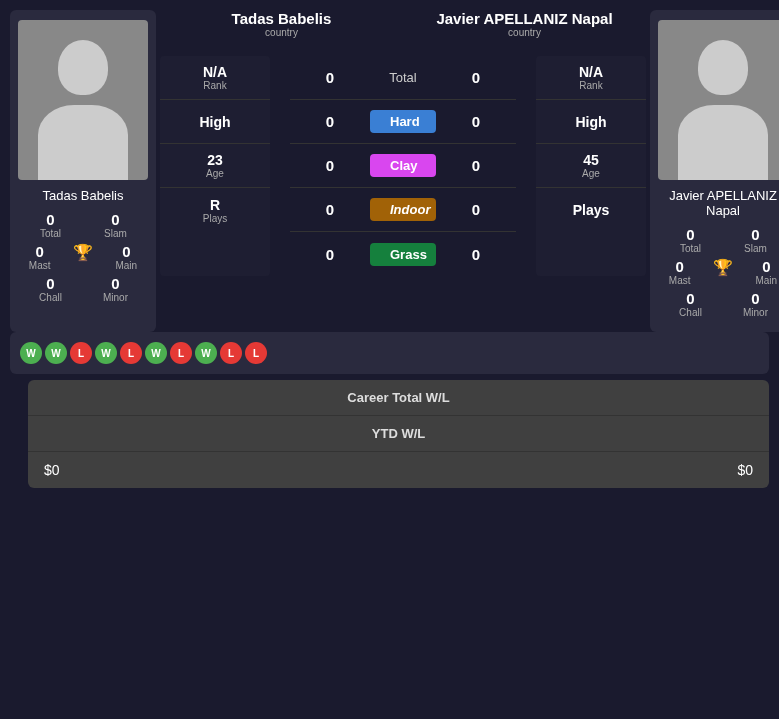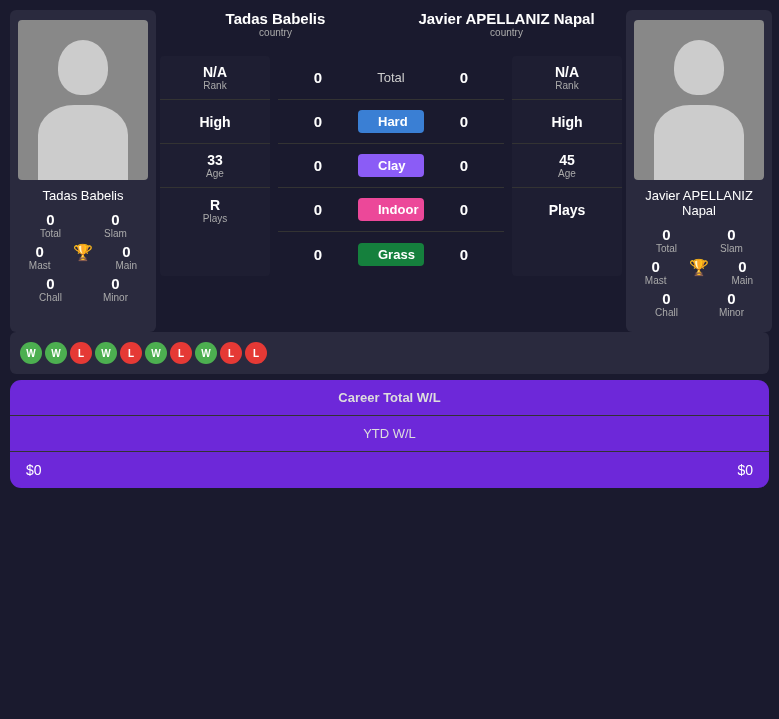--- a/index.html
+++ b/index.html
@@ -79,22 +79,22 @@
       border-radius: 4px;
       font-size: 13px;
       font-weight: bold;
       color: #fff;
       border: none;
       cursor: pointer;
       width: 66px;
       text-align: center;
     }
     .btn-hard { background: #3a7fd4; }
-    .btn-clay { background: #8b5cf6; }
-    .btn-indoor { background: #ec4899; }
+    .btn-clay { background: #d946ef; }
+    .btn-indoor { background: #a16207; font-style: italic; }
     .btn-grass { background: #15803d; }
     .left-player-section {
       background: #2a2a3e;
       border-radius: 6px;
       padding: 10px 8px;
       width: 170px;
       display: flex;
       flex-direction: column;
       align-items: center;
     }
@@ -207,23 +207,24 @@
     .badge-w { background: #4caf50; }
     .badge-l { background: #e53935; }
     .form-label {
       flex: 1;
       text-align: center;
       font-size: 13px;
       color: #ccc;
     }
     
     .stats-section {
-      background: #6d28d9;
-      border-radius: 11px;
+      background: #404040;
+      border-radius: 6px;
       margin-bottom: 4px;
+      margin-left: 18px;
     }
     .stats-bottom-row {
       display: flex;
       align-items: center;
       padding: 10px 16px;
       border-bottom: 1px solid #333;
     }
     .stats-bottom-row:last-child { border-bottom: none; }
     .stat-left-val {
       flex: 1;
@@ -242,21 +243,21 @@
       flex: 1;
       text-align: right;
       font-size: 14px;
       color: #fff;
     }
     .full-width-label {
       flex: 1;
       text-align: center;
       font-size: 13px;
       color: #ddd;
-      font-weight: normal;
+      font-weight: bold;
     }
     .complete-row {
       display: flex;
       align-items: stretch;
     }
   </style>
 </head>
 <body>
 
 <div class="main-container">
@@ -312,32 +313,32 @@
         <div style="flex:1; text-align:center;">
           <div style="font-size:15px; font-weight:bold;">Tadas Babelis</div>
           <div class="country-flag">country</div>
         </div>
         <div style="flex:1; text-align:center;">
           <div style="font-size:15px; font-weight:bold;">Javier APELLANIZ Napal</div>
           <div class="country-flag">country</div>
         </div>
       </div>
 
-      <div style="display:flex; gap:8px;">
+      <div style="display:flex; gap:20px;">
 
         <div class="left-info-panel">
           <div class="linfo-block">
             <div class="linfo-val">N/A</div>
             <div class="linfo-label">Rank</div>
           </div>
           <div class="linfo-block">
             <div class="linfo-val">High</div>
           </div>
           <div class="linfo-block">
-            <div class="linfo-val">33</div>
+            <div class="linfo-val">23</div>
             <div class="linfo-label">Age</div>
           </div>
           <div class="linfo-block">
             <div class="linfo-val">R</div>
             <div class="linfo-label">Plays</div>
           </div>
         </div>
 
         <div style="flex:1; display:flex; flex-direction:column;">
 

